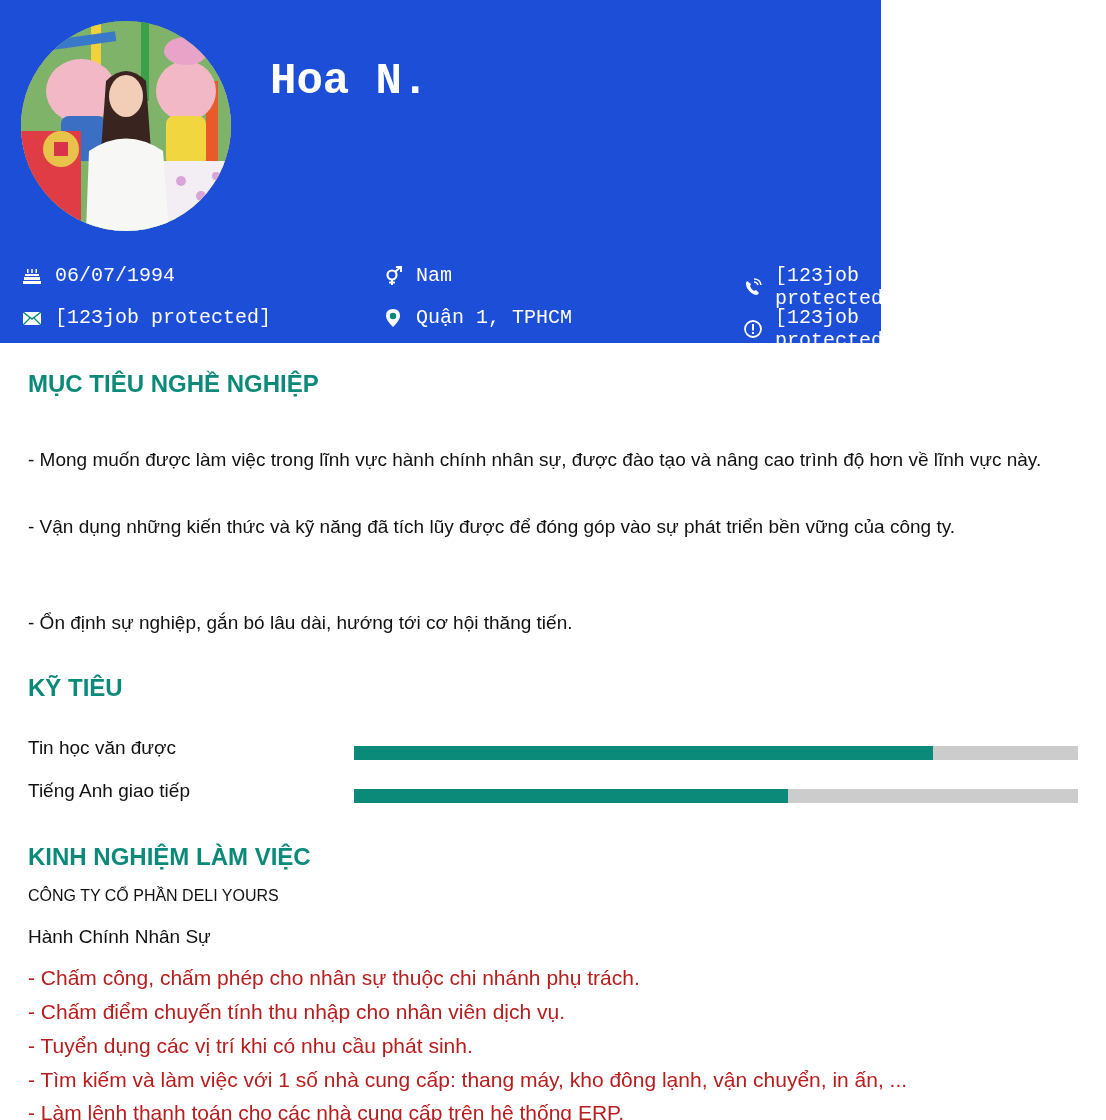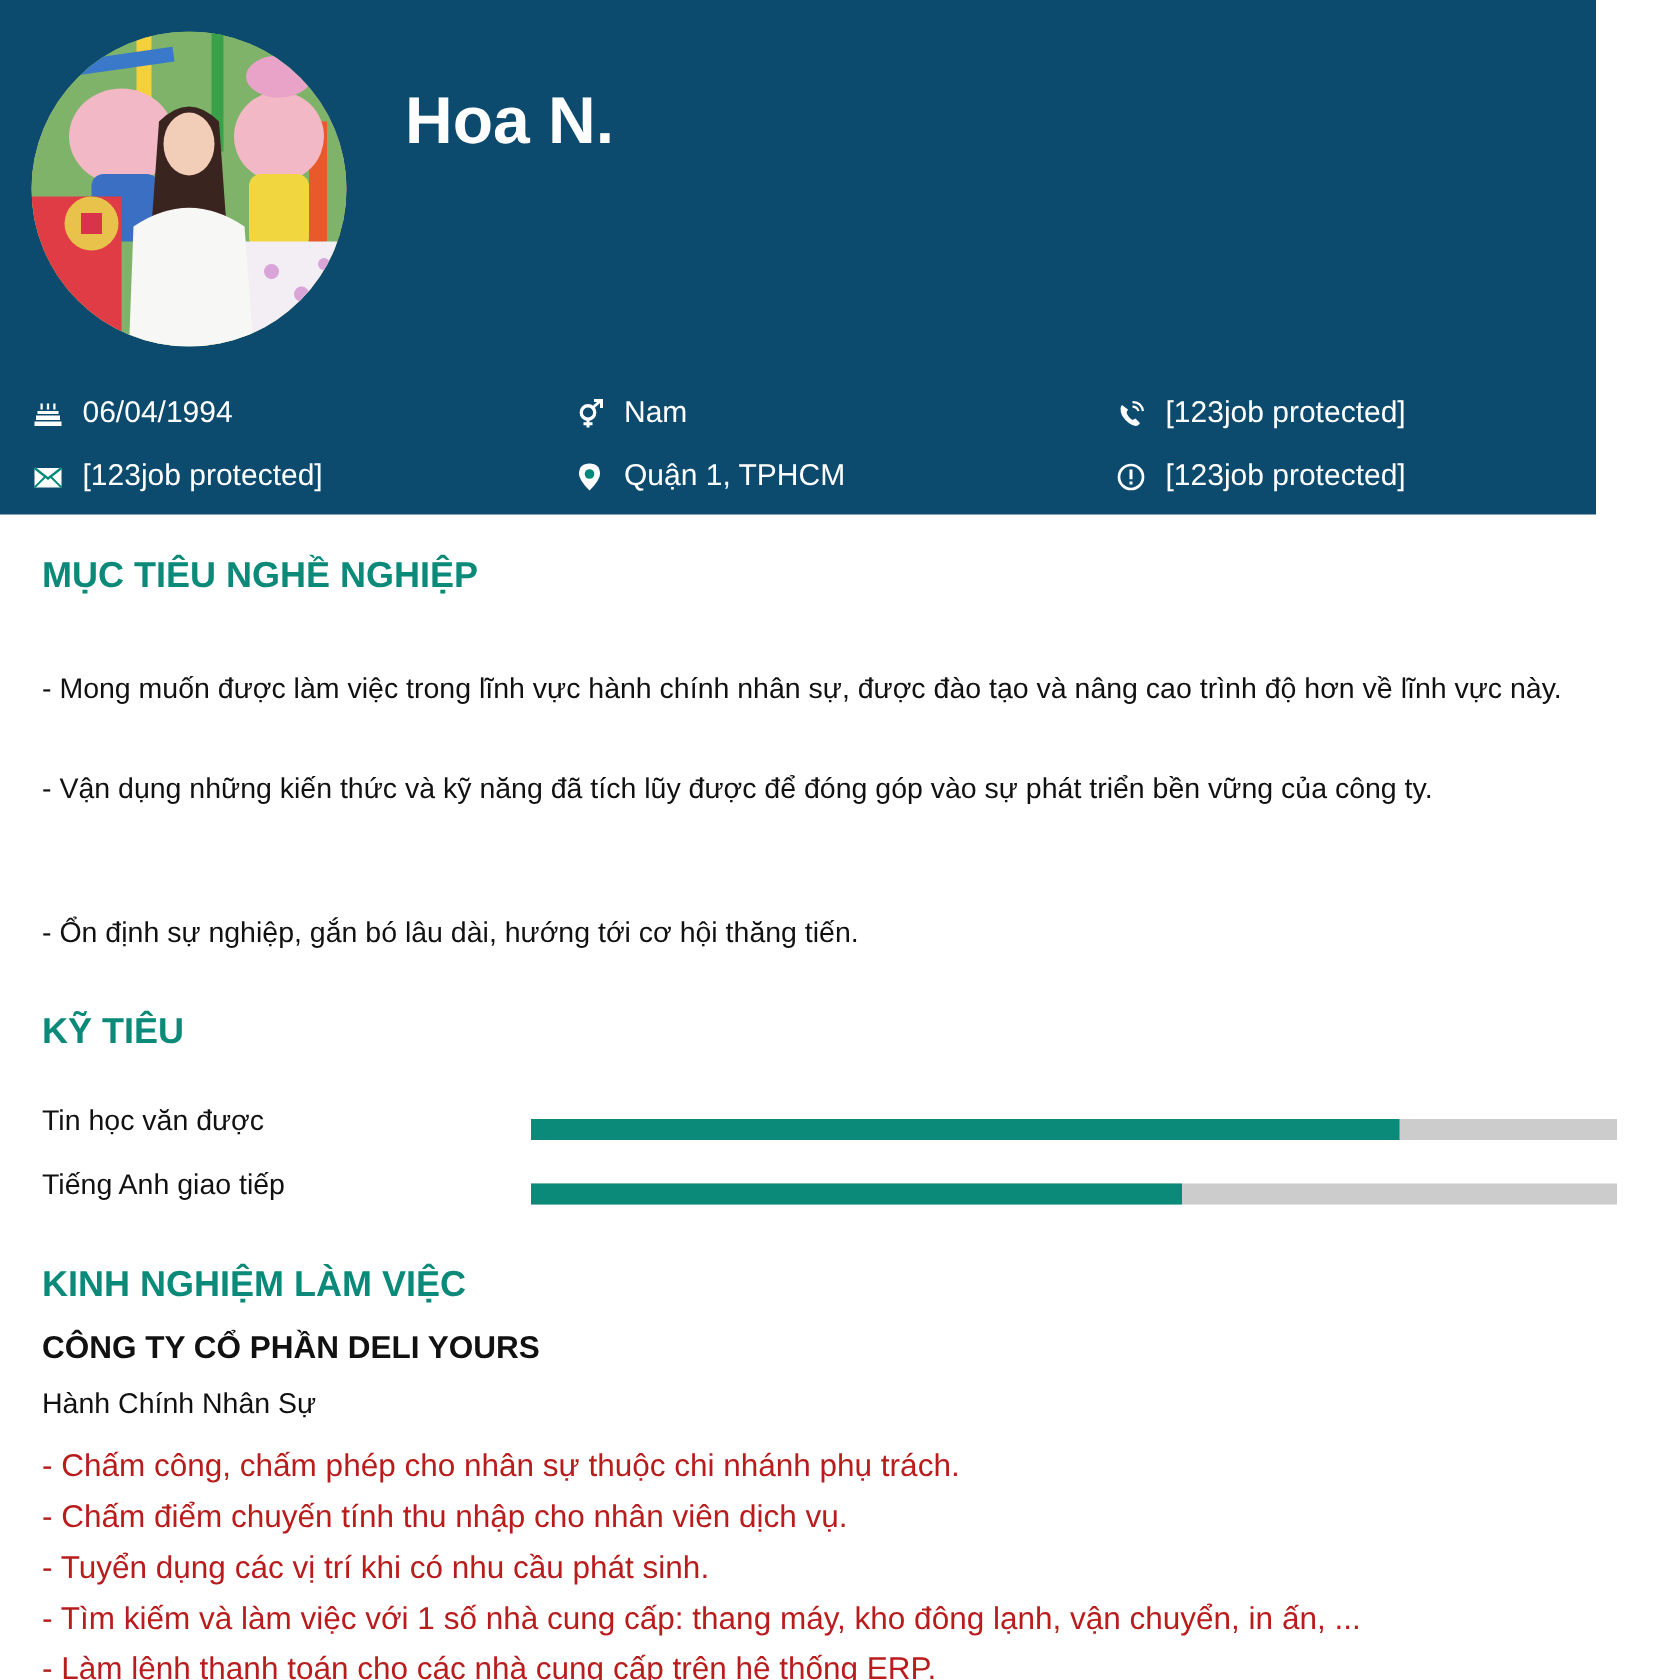--- a/index.html
+++ b/index.html
@@ -1,36 +1,36 @@
 <!DOCTYPE html>
 <html><head>
 <meta charset="utf-8">
 <style>
   * { box-sizing: border-box; margin: 0; padding: 0; }
   html, body { width: 1106px; height: 1120px; overflow: hidden; background: #ffffff; }
   body { font-family: "Liberation Sans", "DejaVu Sans", sans-serif; color: #111; position: relative; }
 
-  .header { position: absolute; left: 0; top: 0; width: 1064px; height: 343px; background: #0c4a6e; }
+  .header { position: absolute; left: 0; top: 0; width: 881px; height: 343px; background: #1d4ed8; font-family: Liberation Mono, monospace; }
   .avatar { position: absolute; left: 21px; top: 21px; width: 210px; height: 210px; border-radius: 50%; overflow: hidden;
             background: linear-gradient(180deg, #6ea85a 0%, #e8a7c0 35%, #f3d34a 55%, #e44a55 75%, #f7e8ef 100%); }
   .avatar svg { width: 100%; height: 100%; display: block; }
   .name { position: absolute; left: 270px; top: 56px; font-size: 44px; font-weight: bold; color: #fff; letter-spacing: 0px; }
 
   .info { position: absolute; display: flex; align-items: center; color: #fff; font-size: 20px; }
   .info .ic { width: 22px; height: 22px; display: inline-flex; align-items: center; justify-content: center; margin-right: 12px; }
   .info .ic svg { width: 20px; height: 20px; }
 
   .section-title { position: absolute; left: 28px; font-size: 24px; font-weight: bold; color: #0b8a7a; }
   .para { position: absolute; left: 28px; font-size: 19px; color: #111; white-space: nowrap; text-align: right; }
 
   .skill-label { position: absolute; left: 28px; font-size: 19px; color: #111; }
   .skill-track { position: absolute; left: 354px; width: 724px; height: 14px; background: #cccccc; }
   .skill-fill { height: 100%; background: #0b8a7a; }
 
-  .company { position: absolute; left: 28px; top: 887px; font-size: 21px; font-weight: bold; color: #111; }
+  .company { position: absolute; left: 28px; top: 887px; font-size: 16px; font-weight: normal; color: #111; }
   .role { position: absolute; left: 28px; top: 926px; font-size: 19px; color: #111; }
   .duty { position: absolute; left: 28px; font-size: 21px; color: #b91c1c; white-space: nowrap; }
 </style>
 </head>
 <body>
 
 <div class="header">
   <div class="avatar">
     <svg viewBox="0 0 210 210">
       <rect x="0" y="0" width="210" height="210" fill="#7fb36a"></rect>
@@ -61,21 +61,21 @@
     <span class="ic">
       <svg viewBox="0 0 20 20">
           <rect x="2" y="11" width="16" height="3" fill="#fff"></rect>
           <rect x="1" y="15" width="18" height="3" fill="#fff"></rect>
           <rect x="3" y="8" width="14" height="2" fill="#fff"></rect>
           <rect x="5" y="3" width="1.5" height="4" fill="#fff"></rect>
           <rect x="9.25" y="3" width="1.5" height="4" fill="#fff"></rect>
           <rect x="13.5" y="3" width="1.5" height="4" fill="#fff"></rect>
         </svg>
     </span>
-    <span>06/04/1994</span>
+    <span>06/07/1994</span>
   </div>
   <div class="info" style="left:382px; top:264px;">
     <span class="ic">
       <svg viewBox="0 0 20 20">
           <circle cx="9" cy="9" r="4.5" fill="none" stroke="#fff" stroke-width="2.2"></circle>
           <line x1="9" y1="13.5" x2="9" y2="19" stroke="#fff" stroke-width="2"></line>
           <line x1="6" y1="16.5" x2="12" y2="16.5" stroke="#fff" stroke-width="2"></line>
           <line x1="12.5" y1="5.5" x2="17" y2="1.5" stroke="#fff" stroke-width="2"></line>
           <path d="M13 1 L18 1 L18 6" fill="none" stroke="#fff" stroke-width="2"></path>
         </svg>

